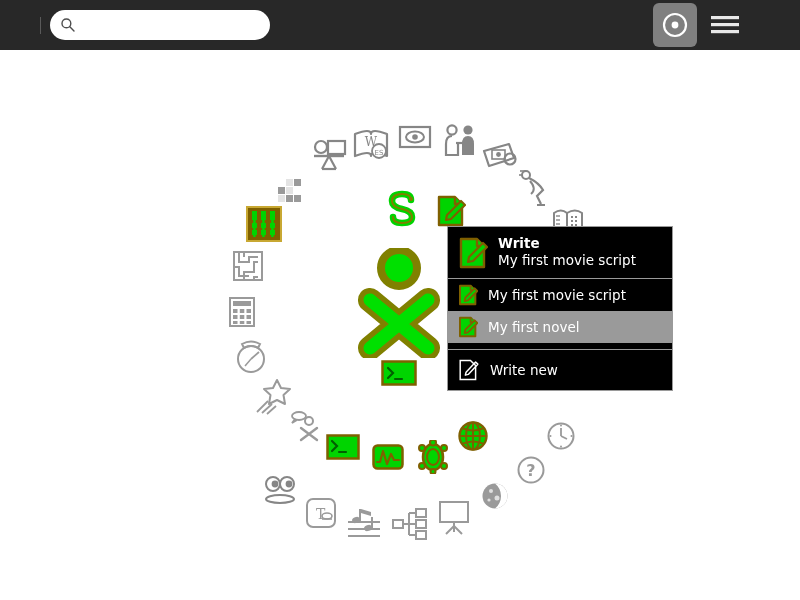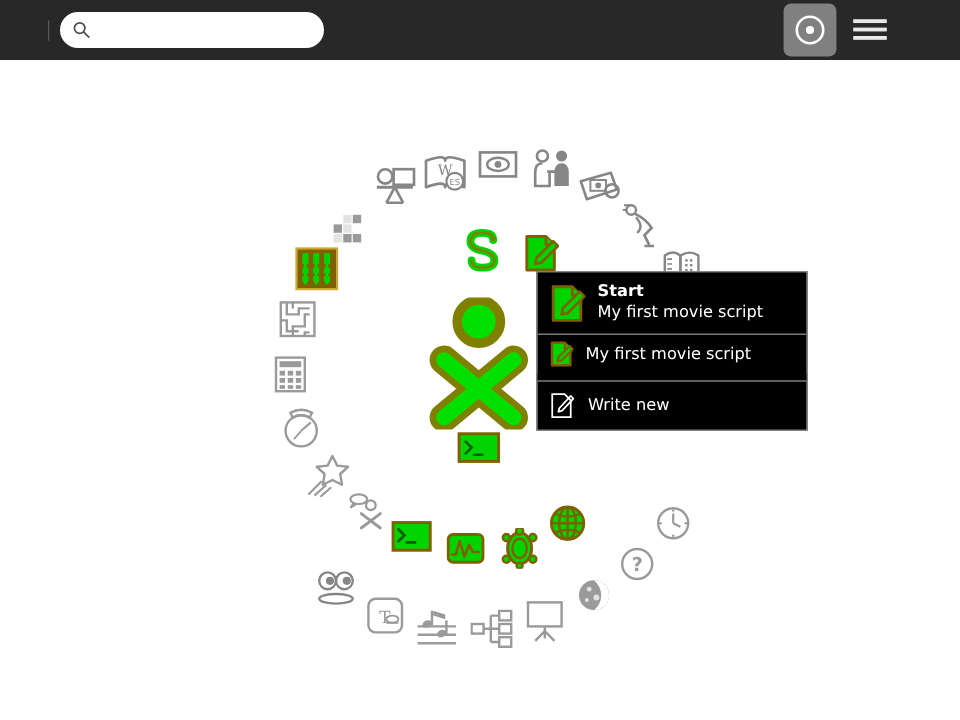--- a/index.html
+++ b/index.html
@@ -444,36 +444,44 @@
 
 <div id="write-palette">
 
   <div id="palette-header">
     <svg class="p-icon" width="30" height="32" viewBox="0 0 30 32">
       <path d="M3 2 L19 2 L26 9 L26 30 L3 30 Z" fill="#00d400" stroke="#7f6000" stroke-width="2.4" stroke-linejoin="round"></path>
       <path d="M19 2 L19 9 L26 9" fill="#00d400" stroke="#7f6000" stroke-width="2.4" stroke-linejoin="round"></path>
       <path d="M25 6 L29 10 L15 24 L10 25 L11 20 Z" fill="#00d400" stroke="#7f6000" stroke-width="2.2" stroke-linejoin="round"></path>
     </svg>
     <div class="p-text">
-      <span id="palette-title">Start</span>
+      <span id="palette-title">Write</span>
       <span id="palette-subtitle">My first movie script</span>
     </div>
   </div>
 
   <div class="palette-sep"></div>
 
   <div class="palette-item">
     <svg class="p-icon" width="20" height="22" viewBox="0 0 30 32">
       <path d="M3 2 L19 2 L26 9 L26 30 L3 30 Z" fill="#00d400" stroke="#7f6000" stroke-width="3" stroke-linejoin="round"></path>
       <path d="M19 2 L19 9 L26 9" fill="#00d400" stroke="#7f6000" stroke-width="3" stroke-linejoin="round"></path>
       <path d="M25 6 L29 10 L15 24 L10 25 L11 20 Z" fill="#00d400" stroke="#7f6000" stroke-width="2.8" stroke-linejoin="round"></path>
     </svg>
     <span class="p-label">My first movie script</span>
   </div>
 
+  <div class="palette-item selected">
+    <svg class="p-icon" width="20" height="22" viewBox="0 0 30 32">
+      <path d="M3 2 L19 2 L26 9 L26 30 L3 30 Z" fill="#00d400" stroke="#7f6000" stroke-width="3" stroke-linejoin="round"></path>
+      <path d="M19 2 L19 9 L26 9" fill="#00d400" stroke="#7f6000" stroke-width="3" stroke-linejoin="round"></path>
+      <path d="M25 6 L29 10 L15 24 L10 25 L11 20 Z" fill="#00d400" stroke="#7f6000" stroke-width="2.8" stroke-linejoin="round"></path>
+    </svg>
+    <span class="p-label">My first novel</span>
+  </div>
 
   <div class="palette-gap"></div>
   <div class="palette-sep"></div>
 
   <div class="palette-item" id="palette-startnew">
     <svg class="p-icon" width="22" height="24" viewBox="0 0 30 32">
       <path d="M3 3 L17 3 L24 10 L24 29 L3 29 Z" fill="none" stroke="#ffffff" stroke-width="2"></path>
       <path d="M24 5 L27 8 L14 22 L10 23 L11 19 Z" fill="none" stroke="#ffffff" stroke-width="2" stroke-linejoin="round"></path>
     </svg>
     <span class="p-label">Write new</span>

